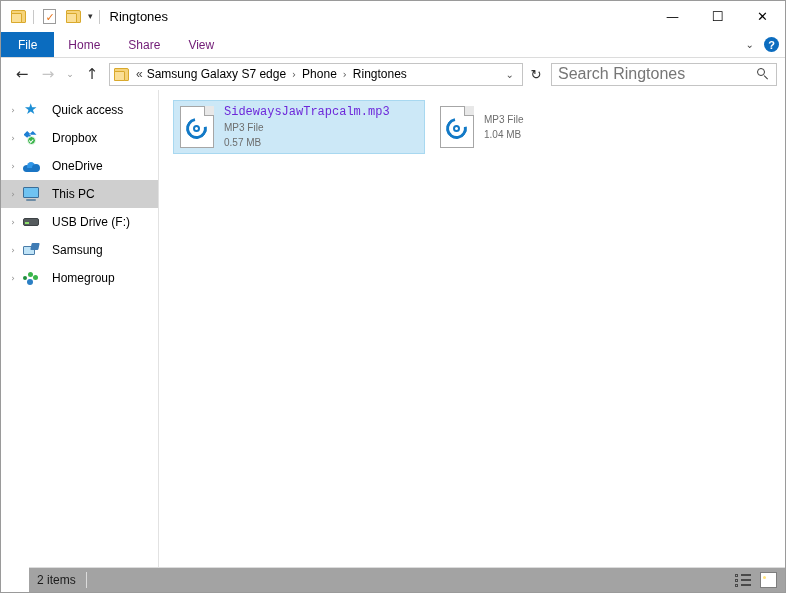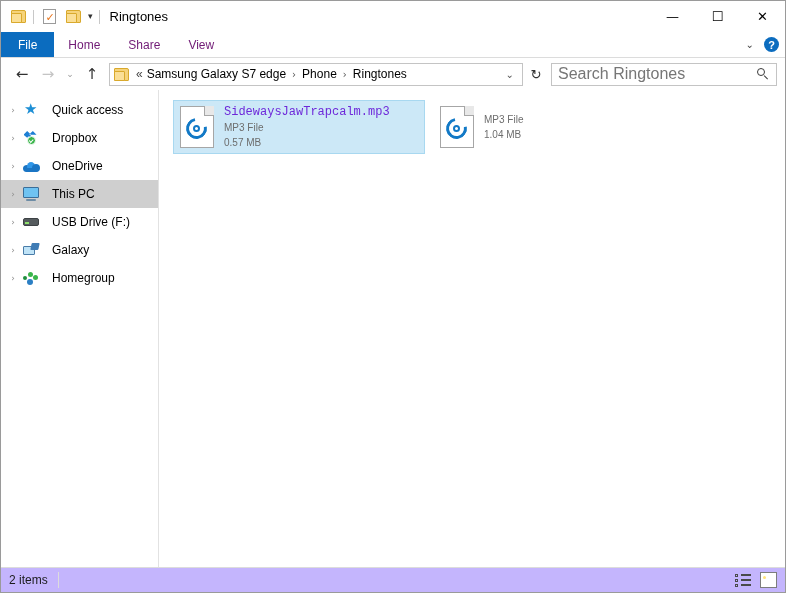--- a/index.html
+++ b/index.html
@@ -533,23 +533,24 @@
     white-space: nowrap;
   }
 
   
   .statusbar {
     height: 24px;
     flex: 0 0 auto;
     border-top: 1px solid #dcdcdc;
     display: flex;
     align-items: center;
-    background: #c4b5fd;
+    background: #a3a3a3;
     padding: 0 8px;
     position: relative;
+    margin-left: 28px;
   }
   .status-text {
     font-size: 12px;
     color: #1b1b1b;
     padding-right: 10px;
     border-right: 1px solid #dcdcdc;
     height: 16px;
     line-height: 16px;
   }
   .viewmodes {
@@ -744,21 +745,21 @@
       </div>
 
       <div class="nav-item">
         <span class="nav-chev">›</span>
         <span class="nav-ico">
           <span class="ico-net">
               <span class="mon"></span>
               <span class="plug"></span>
             </span>
         </span>
-        <span class="nav-label">Galaxy</span>
+        <span class="nav-label">Samsung</span>
       </div>
 
       <div class="nav-item">
         <span class="nav-chev">›</span>
         <span class="nav-ico">
           <span class="ico-home">
             <span class="n n1"></span>
               <span class="n n2"></span>
             <span class="n n3"></span>
               <span class="n n4"></span>

